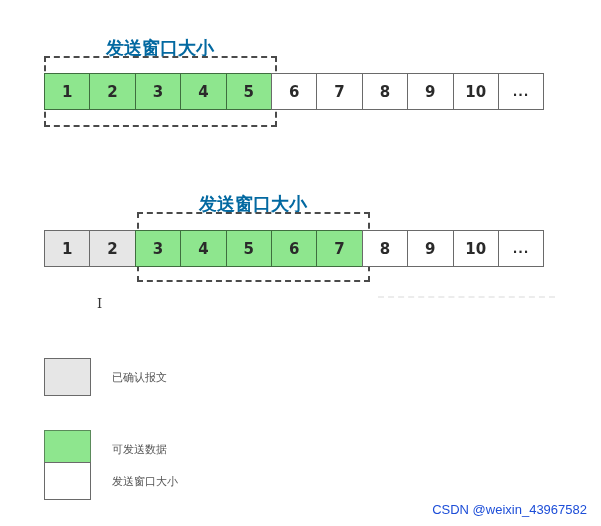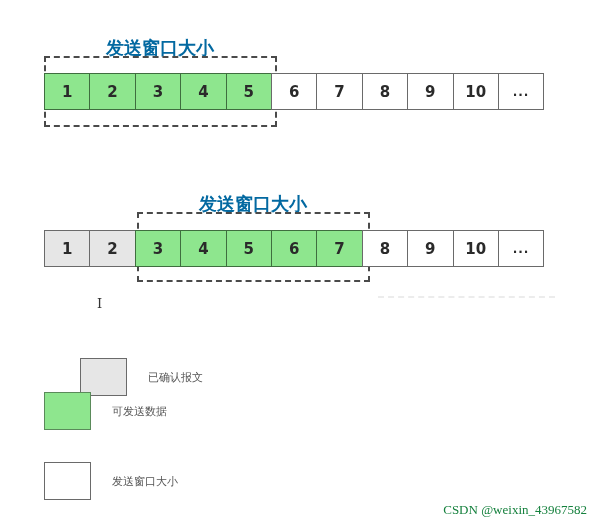--- a/index.html
+++ b/index.html
@@ -39,21 +39,21 @@
   .legend-item { position: absolute; left: 44px; display: flex; align-items: center; }
   .legend-swatch {
     width: 47px; height: 38px; box-sizing: border-box;
     border: 1px solid #6a6a6a;
   }
   .legend-label {
     margin-left: 21px; font-size: 11px; color: #555555;
   }
   .watermark {
     position: absolute; right: 14px; top: 502px;
-    font-family: Liberation Serif, serif; font-size: 13px; color: #15803d;
+    font-family: Liberation Sans, sans-serif; font-size: 13px; color: #1d4ed8;
   }
 </style>
 </head>
 <body>
 
 <div class="window-title" style="left:160px; top:36px;">发送窗口大小</div>
 <div class="window" style="left:44px; top:56px; width:233px; height:71px;"></div>
 <div class="row" style="left:44px; top:73px;">
   <div class="cell sendable">
       <span>1</span>
@@ -124,25 +124,25 @@
       <span>10</span>
     </div>
   <div class="cell buffered ellipsis">
       <span>...</span>
     </div>
 </div>
 <div class="ghost-dash" style="left:378px; top:296px; width:177px;"></div>
 
 <div class="cursor-icon">I</div>
 
-<div class="legend-item" style="top:358px;margin-left:36px;">
+<div class="legend-item" style="top:358px;">
   <div class="legend-swatch" style="background:#e6e6e6;"></div>
   <span class="legend-label">已确认报文</span>
 </div>
-<div class="legend-item" style="top:392px;font-family:Liberation Serif, serif;">
+<div class="legend-item" style="top:430px;font-family:Liberation Serif, serif;">
   <div class="legend-swatch" style="background:#8ee68e; border-color:#5a8a5a;"></div>
   <span class="legend-label">可发送数据</span>
 </div>
 <div class="legend-item" style="top:462px;">
   <div class="legend-swatch" style="background:#ffffff;"></div>
   <span class="legend-label">发送窗口大小</span>
 </div>
 
 <div class="watermark">CSDN @weixin_43967582</div>
 

